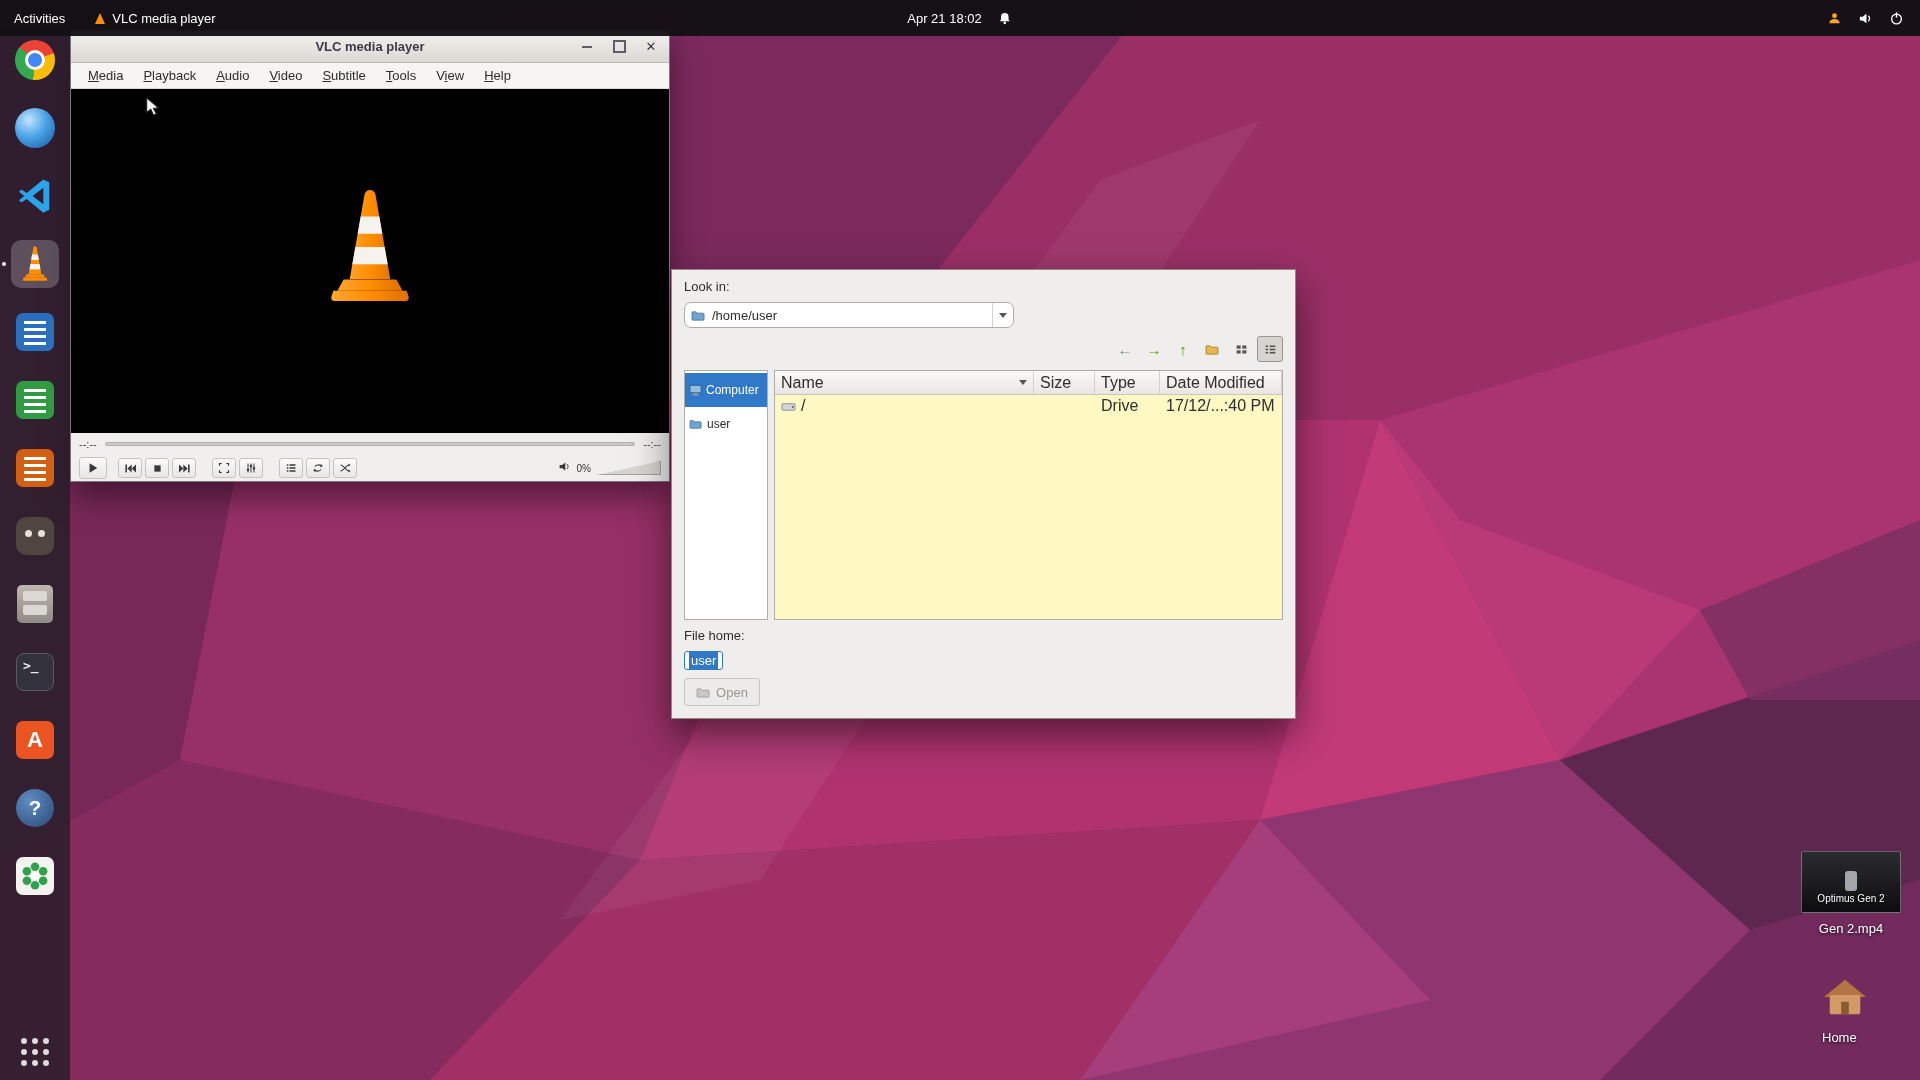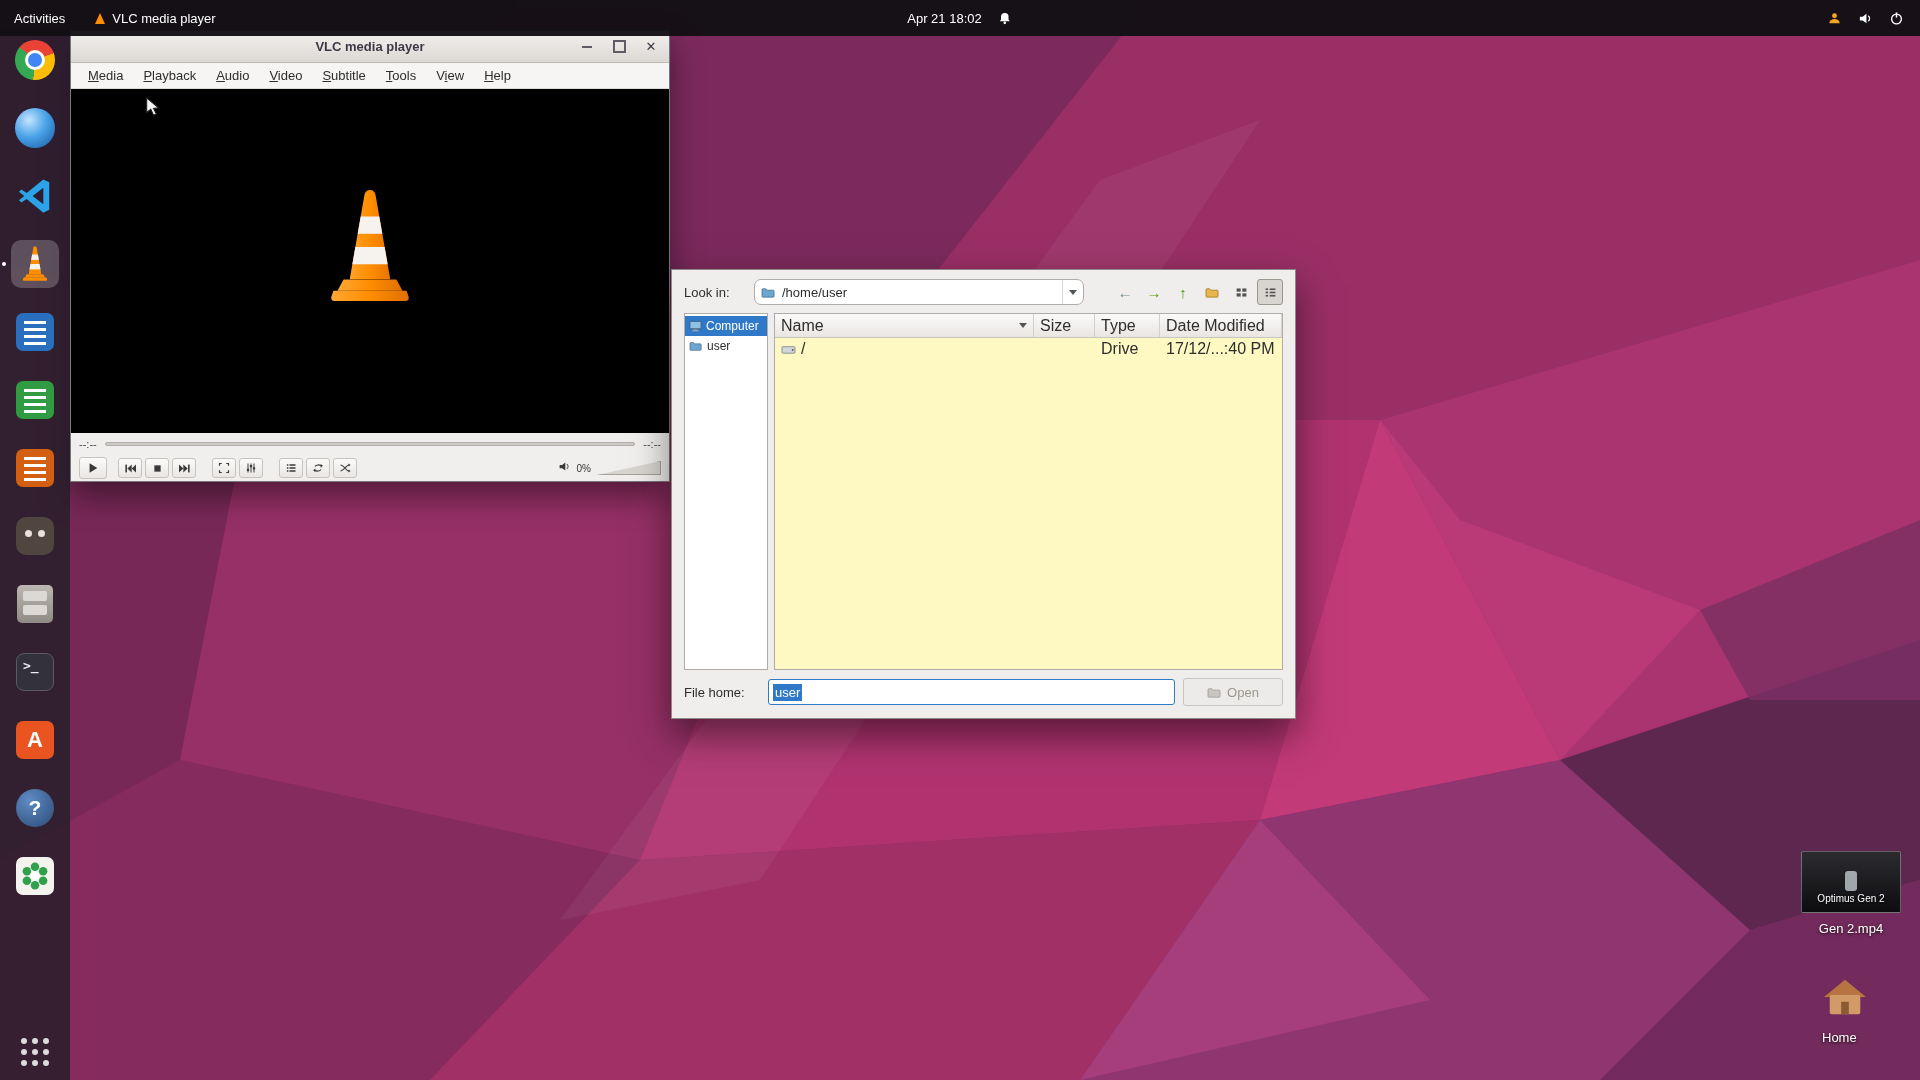--- a/index.html
+++ b/index.html
@@ -94,55 +94,55 @@
 
   
   .dialog { position:absolute; left:671px; top:269px; width:625px; height:450px; background:#efeeec;
             border:1px solid #8f8a84; box-shadow:0 16px 36px rgba(0,0,0,0.5); z-index:20;
             display:flex; flex-direction:column; }
   .dlg-close { position:absolute; right:7px; top:7px; width:19px; height:19px; display:flex; align-items:center;
                justify-content:center; border:1px solid #b5b1ac; border-radius:3px;
                background:linear-gradient(#fbfafa,#e8e5e1); }
   .dlg-close::before { content:"✕"; font-size:11px; color:#3d3846; }
   .dlg-body { flex:1; display:flex; flex-direction:column; padding:9px 12px 12px; gap:8px; font-size:13px; color:#2e2e2e; }
-  .dlg-row { display:flex; align-items:center; gap:8px; }
+  .dlg-row { display:flex; align-items:flex-start; gap:8px;flex-direction:column; }
   .lbl-lookin { width:62px; }
   .combo { height:26px; background:#fff; border:1px solid #b1aca7; border-radius:7px; display:flex;
            align-items:center; padding:0 6px; gap:6px; overflow:hidden; white-space:nowrap; }
   .combo-lookin { width:330px; }
   .carrow { margin-left:auto; display:flex; align-items:center; padding-left:6px; border-left:1px solid #d6d2ce; height:100%; }
   .carrow::after { content:""; width:0; height:0; border-left:4px solid transparent; border-right:4px solid transparent;
                    border-top:5px solid #555; }
   .navbtns { margin-left:auto; display:flex; gap:3px; }
   .navbtn { width:26px; height:26px; border:1px solid transparent; border-radius:3px; display:flex;
             align-items:center; justify-content:center; font-size:15px; font-weight:bold; }
   .navbtn.back { color:#74858f; }
   .navbtn.fwd, .navbtn.up { color:#4e9a06; }
   .navbtn.pressed { border:1px solid #9a958f; background:#d8d4d0; }
   .dlg-main { flex:1; display:flex; gap:6px; min-height:0; }
   .places { width:84px; background:#fff; border:1px solid #b1aca7; padding-top:2px; font-size:12px; }
-  .place { display:flex; align-items:center; gap:4px; padding:3px 4px; color:#2e2e2e; }
+  .place { display:flex; align-items:center; gap:4px; padding:10px 4px; color:#2e2e2e; }
   .place.selected { background:#3079c9; color:#fff; }
   .ftable { flex:1; background:#fef9c3; border:1px solid #b1aca7; display:flex; flex-direction:column; font-size:16px; }
   .fhead { display:flex; background:linear-gradient(#fbfafa,#e9e6e2); border-bottom:1px solid #c9c5c0;
            height:24px; align-items:stretch; color:#2e2e2e; flex:0 0 auto; }
   .fhead .col { padding:0 6px; border-right:1px solid #d4d0cb; display:flex; align-items:center; }
   .col-name { width:259px; justify-content:space-between; }
   .col-size { width:61px; } .col-type { width:65px; } .col-mod { flex:1; border-right:none; }
   .sort-arrow { width:0; height:0; border-left:4px solid transparent; border-right:4px solid transparent;
                 border-top:5px solid #555; }
   .frow { display:flex; height:22px; align-items:center; color:#2e2e2e; }
   .frow .cell { padding:0 6px; display:flex; align-items:center; gap:5px; }
   .cell-name { width:259px; } .cell-size { width:61px; } .cell-type { width:65px; } .cell-mod { flex:1; }
   .lbl-bottom { width:76px; }
   .fname-input { flex:1; height:26px; background:#fff; border:1px solid #3079c9; border-radius:3px;
                  display:flex; align-items:center; padding:0 4px; font-size:13px; }
   .fname-input .sel { background:#3079c9; color:#fff; padding:1px 2px; }
   .combo-type { flex:1; font-size:12px; }
-  .btn { width:100px; height:28px; display:flex; align-items:center; justify-content:center; gap:5px;
+  .btn { width:76px; height:28px; display:flex; align-items:center; justify-content:center; gap:5px;
          border:1px solid #b1aca7; border-radius:3px; background:linear-gradient(#fbfafa,#e6e3df);
          font-size:13px; color:#2e2e2e; flex:0 0 auto; }
   .btn.disabled { color:#9b978f; background:#ecebe9; border-color:#c8c4bf; }
   .xmark { color:#c62f2a; font-weight:bold; font-size:13px; }
 
   
   .desk-video { position:absolute; left:1799px; top:851px; width:104px; text-align:center; z-index:5; }
   .desk-thumb { width:100px; height:62px; margin:0 auto; background:linear-gradient(#2c2c30,#0d0d10);
                 border:1px solid rgba(255,255,255,0.35); border-radius:2px; position:relative; overflow:hidden;
                 display:flex; flex-direction:column; align-items:center; justify-content:flex-end; padding-bottom:8px; }

